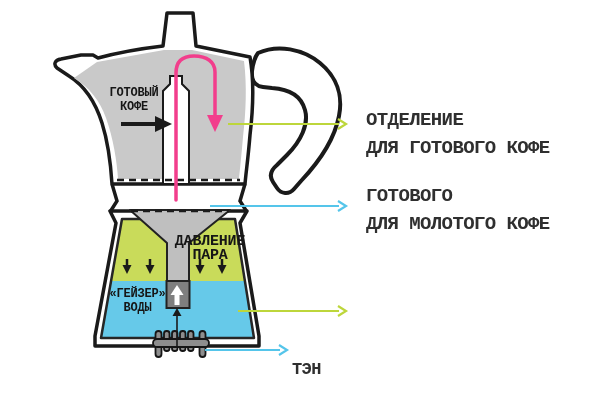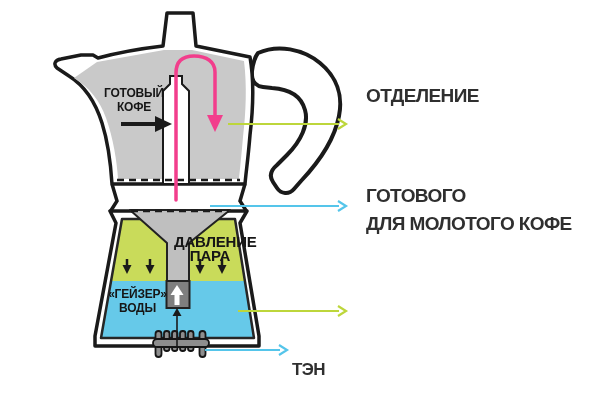--- a/index.html
+++ b/index.html
@@ -1,18 +1,18 @@
 <!DOCTYPE html>
 <html><head>
 <meta charset="utf-8">
 <style>
   html,body{margin:0;padding:0;background:#ffffff;}
   .stage{
     position:relative;width:600px;height:408px;background:#ffffff;overflow:hidden;
-    font-family:Liberation Sans, sans-serif;
+    font-family:Liberation Mono, monospace;
   }
   .stage svg{position:absolute;left:0;top:0;}
   .lbl{position:absolute;color:#161616;font-weight:700;text-align:center;
        font-size:12px;line-height:13.5px;letter-spacing:-0.2px;}
   .callout{position:absolute;color:#2f2f2f;font-weight:700;font-size:19px;
        line-height:28px;letter-spacing:-0.6px;white-space:nowrap;text-align:left;}
   .callout.small{font-size:17px;line-height:18px;}
 </style>
 </head>
 <body>
@@ -104,22 +104,23 @@
     <g fill="none" stroke="#55c5ea">
       <path d="M205,350 H280" stroke-width="2.2"></path>
       <path d="M279,345 L287,350 L279,355" stroke-width="2.2"></path>
     </g>
   </svg>
 
   <div class="lbl" style="left:96px;top:87px;width:76px;">ГОТОВЫЙ КОФЕ</div>
   <div class="lbl" style="left:174px;top:235px;width:72px;font-size:15px;">ДАВЛЕНИЕ ПАРА</div>
   <div class="lbl" style="left:100px;top:288px;width:75px;">«ГЕЙЗЕР» ВОДЫ</div>
 
-  <div class="callout" style="left:366px;top:82px;">
+  <div class="callout" style="left:366px;top:106px;">
     <div>ОТДЕЛЕНИЕ</div>
+    <div>ДЛЯ ГОТОВОГО КОФЕ</div>
   </div>
   <div class="callout" style="left:366px;top:182px;">
     <div>ГОТОВОГО</div>
     <div>ДЛЯ МОЛОТОГО КОФЕ</div>
   </div>
   <div class="callout small" style="left:292px;top:361px;">
     <div>ТЭН</div>
   </div>
 </div>
 

